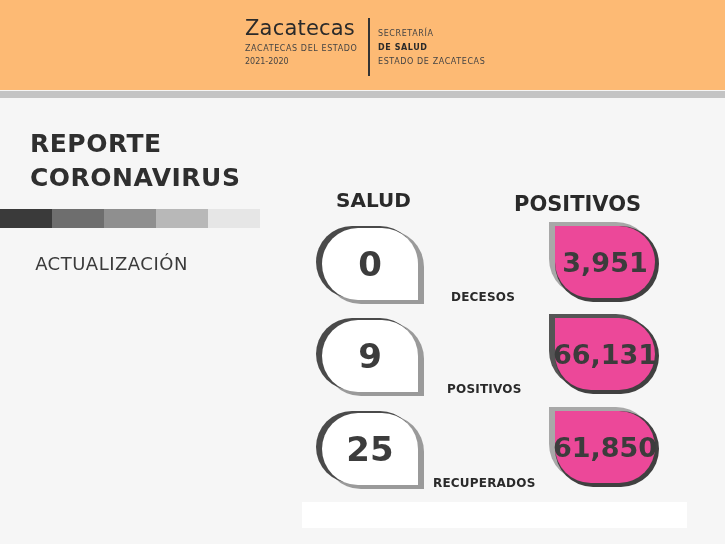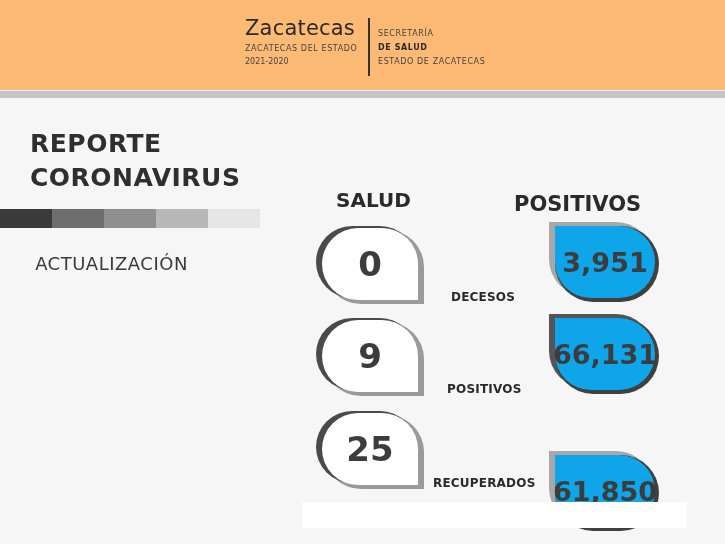--- a/index.html
+++ b/index.html
@@ -31,21 +31,21 @@
   .acum-head { left:514px; top:192px; font-size:21px; }
 
   .bubble-left { position:absolute; width:105px; height:76px; }
   .bubble-left .sh-r { position:absolute; left:8px; top:4px; width:100px; height:74px; background:#9a9a9a; border-radius:40px 40px 0 40px; }
   .bubble-left .sh-l { position:absolute; left:0; top:0; width:100px; height:72px; background:#4a4a4a; border-radius:40px 40px 0 40px; }
   .bubble-left .face { position:absolute; left:6px; top:2px; width:96px; height:72px; background:#ffffff; border-radius:40px 40px 0 40px; display:flex; align-items:center; justify-content:center; font-weight:bold; font-size:34px; color:#3c3c3c; }
 
   .bubble-right { position:absolute; width:110px; height:80px; }
   .bubble-right .sh-l { position:absolute; left:0; top:0; width:104px; height:74px; background:#a8a8a8; border-radius:0 40px 40px 40px; }
   .bubble-right .sh-r { position:absolute; left:6px; top:4px; width:104px; height:76px; background:#404040; border-radius:0 40px 40px 40px; }
-  .bubble-right .face { position:absolute; left:6px; top:4px; width:100px; height:72px; background:#0ea5e9; border-radius:0 40px 40px 40px; display:flex; align-items:center; justify-content:center; font-weight:bold; font-size:27px; color:#3c3c3c; }
+  .bubble-right .face { position:absolute; left:6px; top:4px; width:100px; height:72px; background:#ec4899; border-radius:0 40px 40px 40px; display:flex; align-items:center; justify-content:center; font-weight:bold; font-size:27px; color:#3c3c3c; }
   .bubble-right.dark .sh-l { background:#555; }
 
   .row-label { position:absolute; font-weight:bold; font-size:12px; color:#2a2a2a; letter-spacing:0.2px; }
 
   .footer-box { position:absolute; left:302px; top:502px; width:385px; height:26px; background:#ffffff; }
 </style>
 </head>
 <body>
 
 <div class="header">
@@ -107,19 +107,19 @@
   <div class="sh-r"></div>
   <div class="face">66,131</div>
 </div>
 
 <div class="bubble-left" style="left:316px; top:411px;">
   <div class="sh-r"></div>
   <div class="sh-l"></div>
   <div class="face">25</div>
 </div>
 <div class="row-label" style="left:433px; top:476px;">RECUPERADOS</div>
-<div class="bubble-right" style="left:549px; top:407px;margin-top:44px;">
+<div class="bubble-right" style="left:549px; top:407px;">
   <div class="sh-l"></div>
   <div class="sh-r"></div>
   <div class="face">61,850</div>
 </div>
 
 <div class="footer-box"></div>
 
 </body></html>

